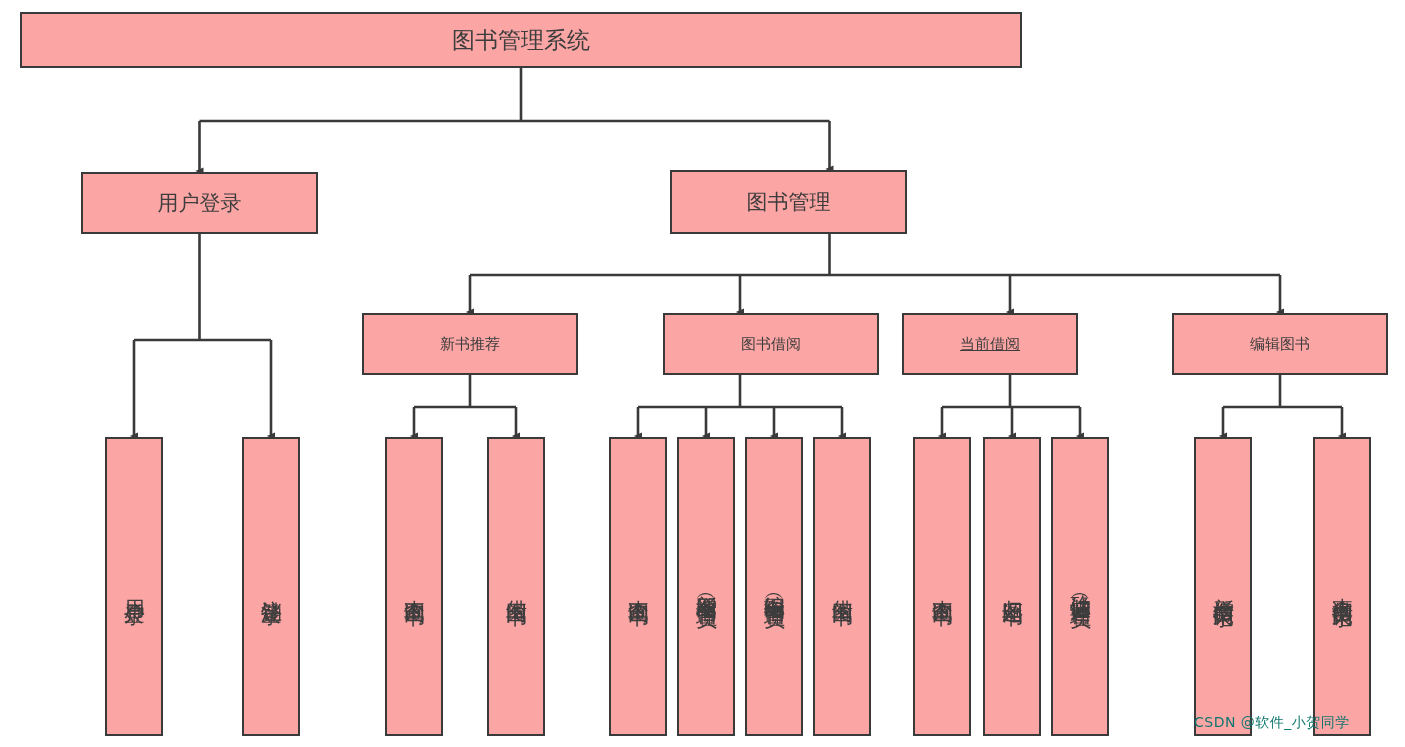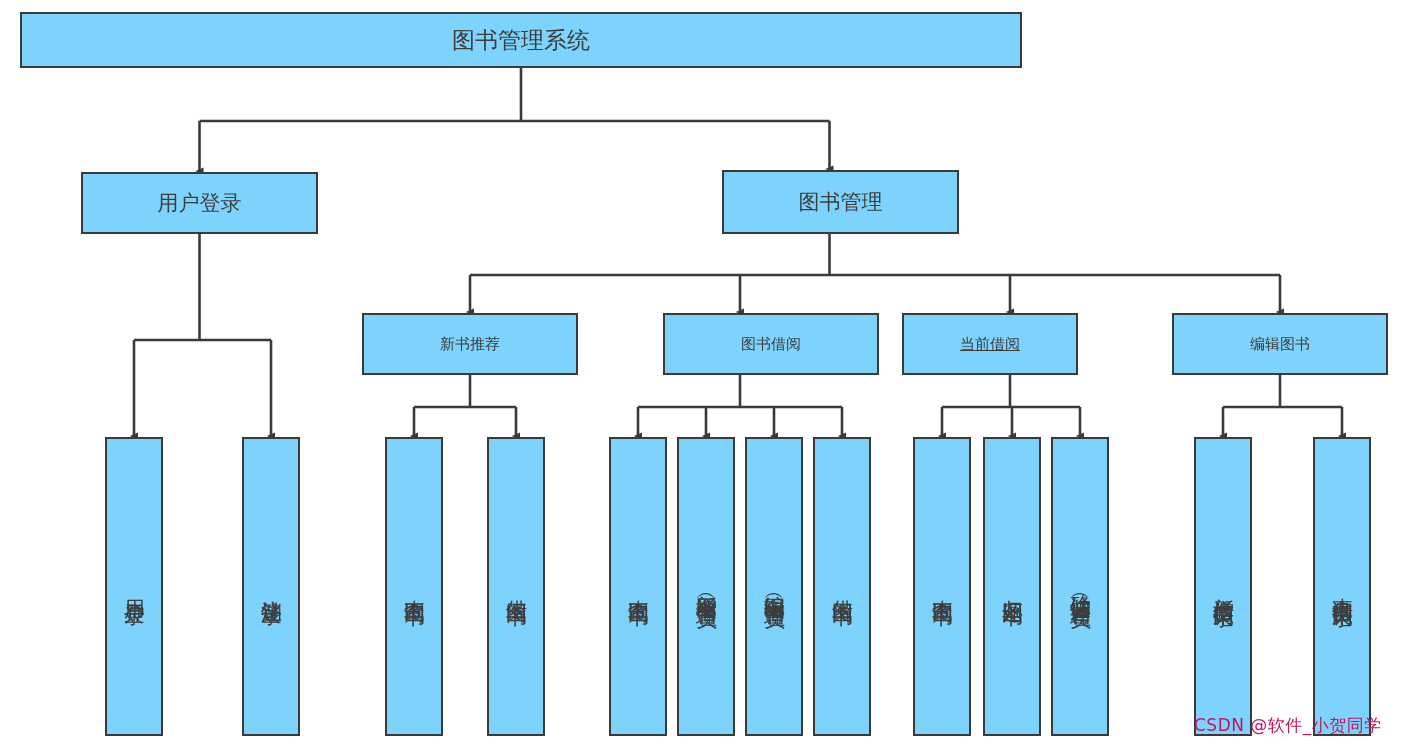--- a/index.html
+++ b/index.html
@@ -23,21 +23,21 @@
     left: 0;
     top: 0;
     width: 1405px;
     height: 747px;
     pointer-events: none;
   }
   .node {
     position: absolute;
     box-sizing: border-box;
     border: 2.5px solid #3a3a3a;
-    background: #7dd3fc;
+    background: #fca5a5;
     color: #3d3d3d;
     display: flex;
     align-items: center;
     justify-content: center;
     text-align: center;
     line-height: 1.25;
   }
   .node.level0 {
     font-size: 23px;
   }
@@ -55,22 +55,22 @@
   .node.leaf .vtext {
     writing-mode: vertical-rl;
     text-orientation: upright;
     font-size: 21px;
     letter-spacing: 2px;
     line-height: 1;
     white-space: nowrap;
   }
   .watermark {
     position: absolute;
-    font-size: 17px;
-    color: #be185d;
+    font-size: 14px;
+    color: #0f766e;
     white-space: nowrap;
     letter-spacing: 0.5px;
   }
 </style>
 </head>
 <body>
 
 <div id="canvas">
   <svg id="edges" viewBox="0 0 1405 747">
     <defs>
@@ -115,21 +115,21 @@
       </g>
   </svg>
 
   <div id="nodes">
       <div class="node level0" style="left: 20px; top: 12px; width: 1002px; height: 56px;">
         <span>图书管理系统</span>
       </div>
       <div class="node level1" style="left: 81px; top: 172px; width: 237px; height: 62px;">
         <span>用户登录</span>
       </div>
-      <div class="node level1" style="left: 722px; top: 170px; width: 237px; height: 64px;">
+      <div class="node level1" style="left: 670px; top: 170px; width: 237px; height: 64px;">
         <span>图书管理</span>
       </div>
       <div class="node level2" style="left: 362px; top: 313px; width: 216px; height: 62px;">
         <span>新书推荐</span>
       </div>
       <div class="node level2" style="left: 632px; top: 313px; width: 216px; height: 62px; margin-left: 31px;">
         <span>图书借阅</span>
       </div>
       <div class="node level2" style="left: 902px; top: 313px; width: 176px; height: 62px; text-decoration: underline;">
         <span>当前借阅</span>

